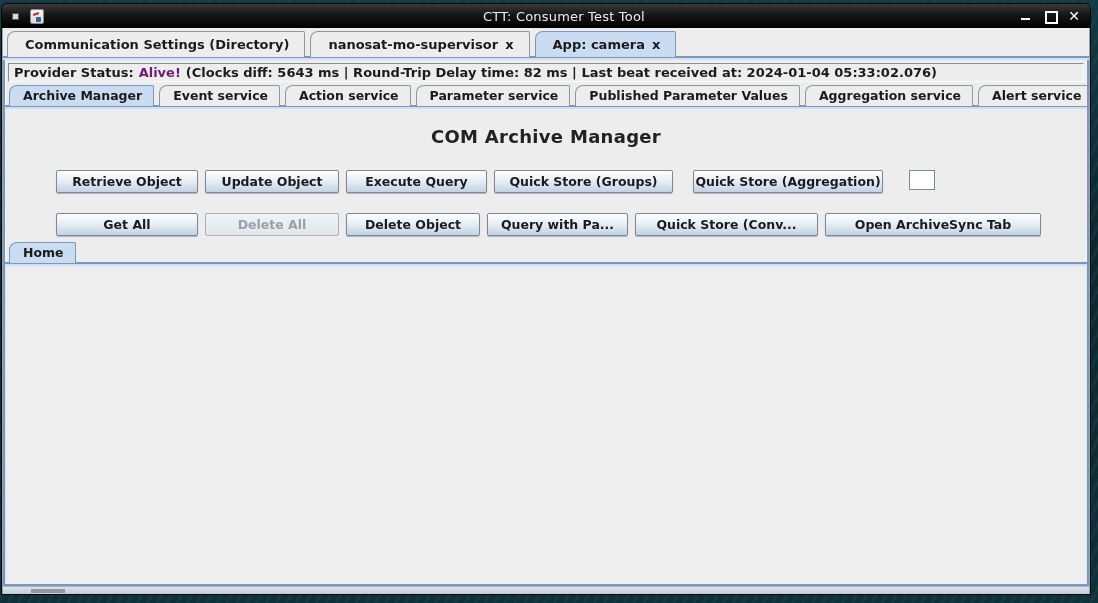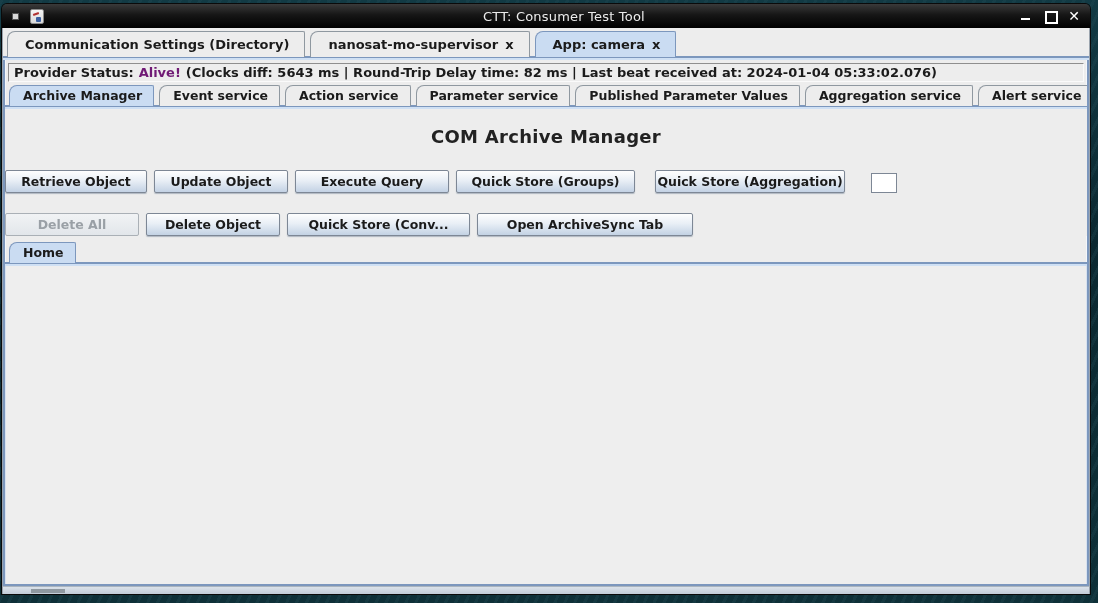--- a/index.html
+++ b/index.html
@@ -88,36 +88,36 @@
     box-shadow:inset 1px 0 0 #f4f7fb, inset -1px 0 0 #f4f7fb;
     background:#ededed; overflow:hidden;
   }
   .service-tabrow { padding-top:3px; }
   
   .archive-panel { background:#ededed; }
   .archive-title {
     text-align:center; font-size:18px; font-weight:bold; color:#222;
     margin-top:17px; letter-spacing:.3px;
   }
-  .btn-row { display:flex; align-items:flex-end; }
+  .btn-row { display:flex; align-items:flex-start; padding-left:51px; }
   .btn-row-1 { margin-top:23px; }
   .btn-row-2 { margin-top:20px; }
   .jbtn {
     height:23px; border:1px solid #7d8795; border-radius:2px;
     background:linear-gradient(180deg,#fefefe 0%, #e9eff6 45%, #c3d2e4 100%);
     font-family:inherit; font-weight:bold; font-size:12.5px; color:#1b1b1b;
     box-shadow:0 1px 1px #aeb6c0; cursor:pointer;
     margin-right:7px; white-space:nowrap; overflow:hidden; text-overflow:ellipsis;
   }
   .jbtn:last-child { margin-right:0; }
   .jbtn[disabled] {
     background:linear-gradient(180deg,#f1f3f5,#e2e6ea);
     color:#9aa0a6; border-color:#aab0b6; box-shadow:none; cursor:default;
   }
-  .w1{width:142px}.w2{width:134px}.w3{width:134px}.w4{width:154px}
+  .w1{width:142px}.w2{width:134px}.w3{width:134px}.w4{width:141px}
   .w5a{width:179px}.w6a{width:190px; margin-left:13px;}
   .w5b{width:183px}.w6b{width:216px}
   .quick-field {
     width:26px; height:20px; margin-left:19px;
     border:1px solid #7d8795; background:#fff;
     font-family:inherit; font-size:12px; padding:0 2px;
   }
   
   .home-tabrow { margin-top:3px; }
   .home-underline { height:4px; background:#cfe0f4; border-top:2px solid #7c97bd; margin-top:-1px; }
@@ -203,22 +203,24 @@
           <div class="btn-row btn-row-1">
             <button class="jbtn w1">Retrieve Object</button>
             <button class="jbtn w2">Update Object</button>
             <button class="jbtn w4">Execute Query</button>
             <button class="jbtn w5a">Quick Store (Groups)</button>
             <button class="jbtn w6a">Quick Store (Aggregation)</button>
             <input class="quick-field" type="text" style="">
           </div>
 
           <div class="btn-row btn-row-2">
+            <button class="jbtn w1">Get All</button>
             <button class="jbtn w2" disabled="">Delete All</button>
             <button class="jbtn w3">Delete Object</button>
+            <button class="jbtn w4">Query with Pa...</button>
             <button class="jbtn w5b">Quick Store (Conv...</button>
             <button class="jbtn w6b">Open ArchiveSync Tab</button>
           </div>
         </div>
 
         <div class="tabrow home-tabrow">
           <div class="tab tab-small selected">
             <span>Home</span>
           </div>
         </div>

